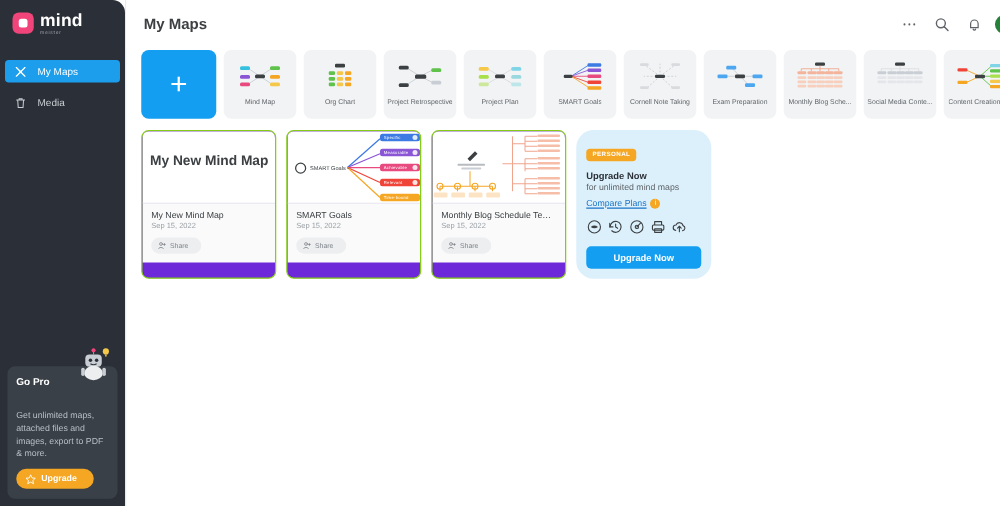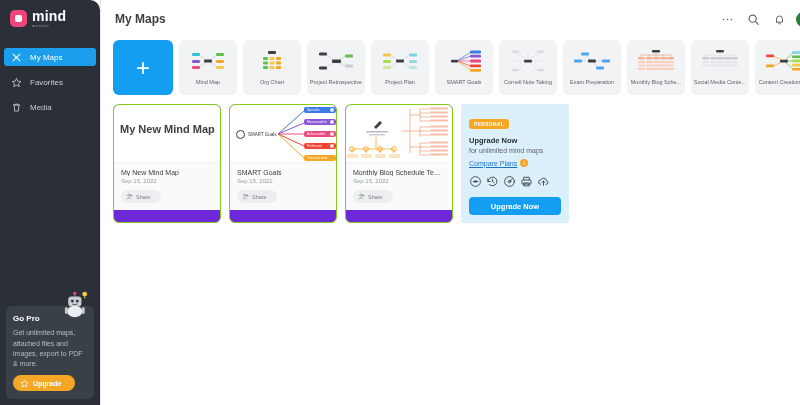--- a/index.html
+++ b/index.html
@@ -60,21 +60,21 @@
   .gopro {
     position: absolute; left: 6px; bottom: 6px;
     width: 88px; background: #3a4048; border-radius: 6px;
     padding: 8px 7px 8px 7px;
   }
   .gopro .robot {
     position: absolute; right: 3px; top: -16px;
     width: 34px; height: 28px;
   }
   .gopro h4 {
-    font-size: 8px; color: #ffffff; font-weight: bold; margin-bottom: 5px;
+    font-size: 8px; color: #ffffff; font-weight: bold; margin-bottom: 18px;
   }
   .gopro p {
     font-size: 7px; color: #b9bfc6; line-height: 1.45;
   }
   .gopro .upg-btn {
     margin-top: 6px; height: 16px; border-radius: 9px;
     background: #f5a623; display: flex; align-items: center;
     gap: 4px; padding: 0 7px; cursor: pointer; width: 62px;
   }
   .gopro .upg-btn .star { width: 9px; height: 9px; }
@@ -161,21 +161,21 @@
   .share {
     margin-top: 6px; height: 13px; width: 40px;
     border-radius: 7px; background: #eceef0;
     display: flex; align-items: center; gap: 3px;
     padding: 0 5px; cursor: pointer;
   }
   .share span { font-size: 5.5px; color: #7d8287; }
 
   
   .upgrade {
-    width: 108px; border-radius: 2px; background: #dcf0fb;
+    width: 108px; border-radius: 14px; background: #dcf0fb;
     padding: 8px 8px; position: relative;
   }
   .badge {
     background: #f5a623; color: #ffffff; font-size: 5px;
     font-weight: bold; padding: 2px 5px; border-radius: 3px;
     display: inline-block; letter-spacing: .3px;
   }
   .upgrade h5 {
     font-size: 7.5px; color: #2b3038; margin-top: 6px; font-weight: bold;
   }
@@ -254,28 +254,20 @@
         <span class="ico">
           <svg viewBox="0 0 16 16" width="11" height="11" fill="none" stroke="#ffffff" stroke-width="1.5" stroke-linecap="round">
             <path d="M3 3 L7 7 M13 3 L9 7 M3 13 L7 9 M13 13 L9 9"></path>
             <circle cx="8" cy="8" r="1.6" fill="#ffffff" stroke="none"></circle>
           </svg>
         </span>
         <span class="label">My Maps</span>
       </div>
 
 
-      <div class="nav-item">
-        <span class="ico">
-          <svg viewBox="0 0 16 16" width="11" height="11" fill="none" stroke="#c9ced4" stroke-width="1.2" stroke-linejoin="round">
-            <path d="M8 2 L9.9 6.1 L14.3 6.6 L11 9.6 L11.9 14 L8 11.8 L4.1 14 L5 9.6 L1.7 6.6 L6.1 6.1 Z"></path>
-          </svg>
-        </span>
-        <span class="label">Favorites</span>
-      </div>
 
 
       <div class="nav-item">
         <span class="ico">
           <svg viewBox="0 0 16 16" width="11" height="11" fill="none" stroke="#c9ced4" stroke-width="1.2" stroke-linecap="round">
             <path d="M3.4 4.3 H12.6 M6.3 4.3 V3 H9.7 V4.3 M4.6 4.3 L5.2 13.2 H10.8 L11.4 4.3"></path>
           </svg>
         </span>
         <span class="label">Media</span>
       </div>

